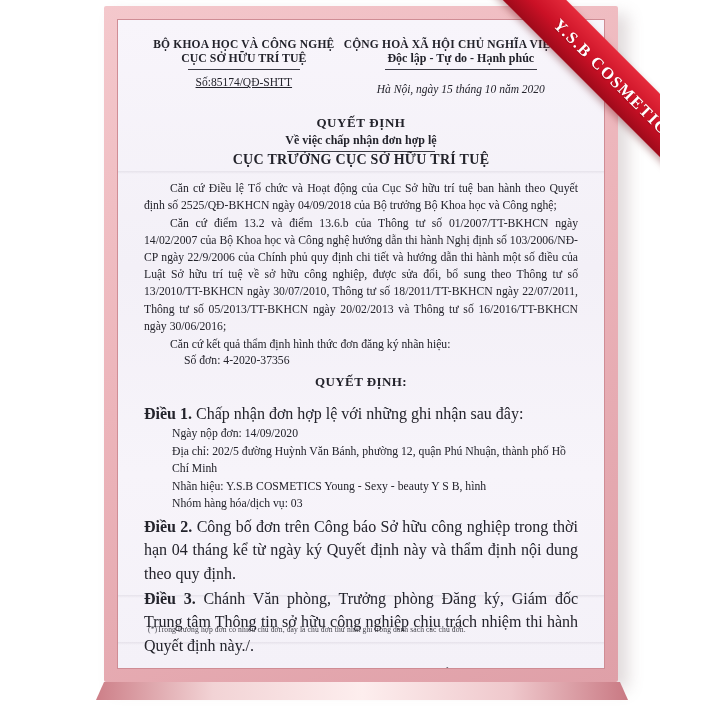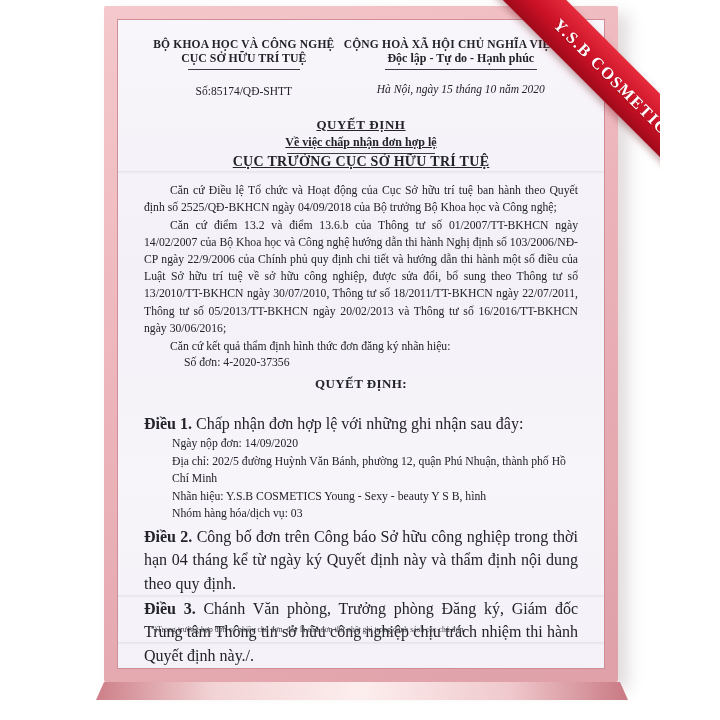--- a/index.html
+++ b/index.html
@@ -24,38 +24,38 @@
   .crease{position:absolute;left:0;right:0;height:3px;
           background:linear-gradient(180deg,rgba(120,110,130,0.12),rgba(255,255,255,0));}
 
   
   .header-row{display:flex;margin-top:18px;}
   .hcol-left{width:46%;text-align:center;}
   .hcol-right{width:54%;text-align:center;}
   .h-line1{font-size:11.5px;font-weight:600;letter-spacing:.2px;white-space:nowrap;}
   .h-line2{font-size:11.8px;font-weight:700;margin-top:1px;}
   .rule{height:1px;background:#3b3b45;margin:3px auto 0;}
-  .doc-number{font-size:11.5px;margin-top:15px;}
+  .doc-number{font-size:11.5px;margin-top:6px;text-decoration:underline;}
   .motto{font-size:12px;font-weight:700;margin-top:1px;}
   .dateline{font-size:11.5px;font-style:italic;margin-top:13px;}
 
   
-  .title-block{text-align:center;margin-top:20px;text-decoration:underline;}
+  .title-block{text-align:center;margin-top:20px;}
   .t1{font-size:13px;font-weight:700;letter-spacing:.6px;}
   .t2{font-size:12px;font-weight:700;margin-top:2px;}
   .t3{font-size:14px;font-weight:700;margin-top:0;letter-spacing:.3px;}
 
   
   .recital{font-size:11.7px;line-height:1.46;text-align:justify;
            text-indent:26px;margin:0;}
   .recital + .recital{margin-top:1px;}
   .body-block{margin-top:12px;}
   .so-don{font-size:11.7px;margin:1px 0 0 40px;}
   .decision-heading{text-align:center;font-weight:700;font-size:13px;
-                    letter-spacing:.4px;margin:7px 0 20px;}
+                    letter-spacing:.4px;margin:7px 0 12px;}
   .article{font-size:16px;line-height:1.46;text-align:justify;margin:2px 0 0;}
   .article b{font-weight:700;}
   .detail{font-size:11.7px;line-height:1.5;margin-left:28px;}
 
   
   .footer-row{display:flex;margin-top:10px;position:relative;height:130px;}
   .recipients{width:44%;font-size:11px;padding-left:2px;}
   .recipients .rtitle{font-weight:700;font-style:italic;font-size:11.5px;}
   .recipients .ritem{margin-top:3px;line-height:1.45;}
   .sign-block{flex:1;position:relative;text-align:center;padding-right:60px;}

